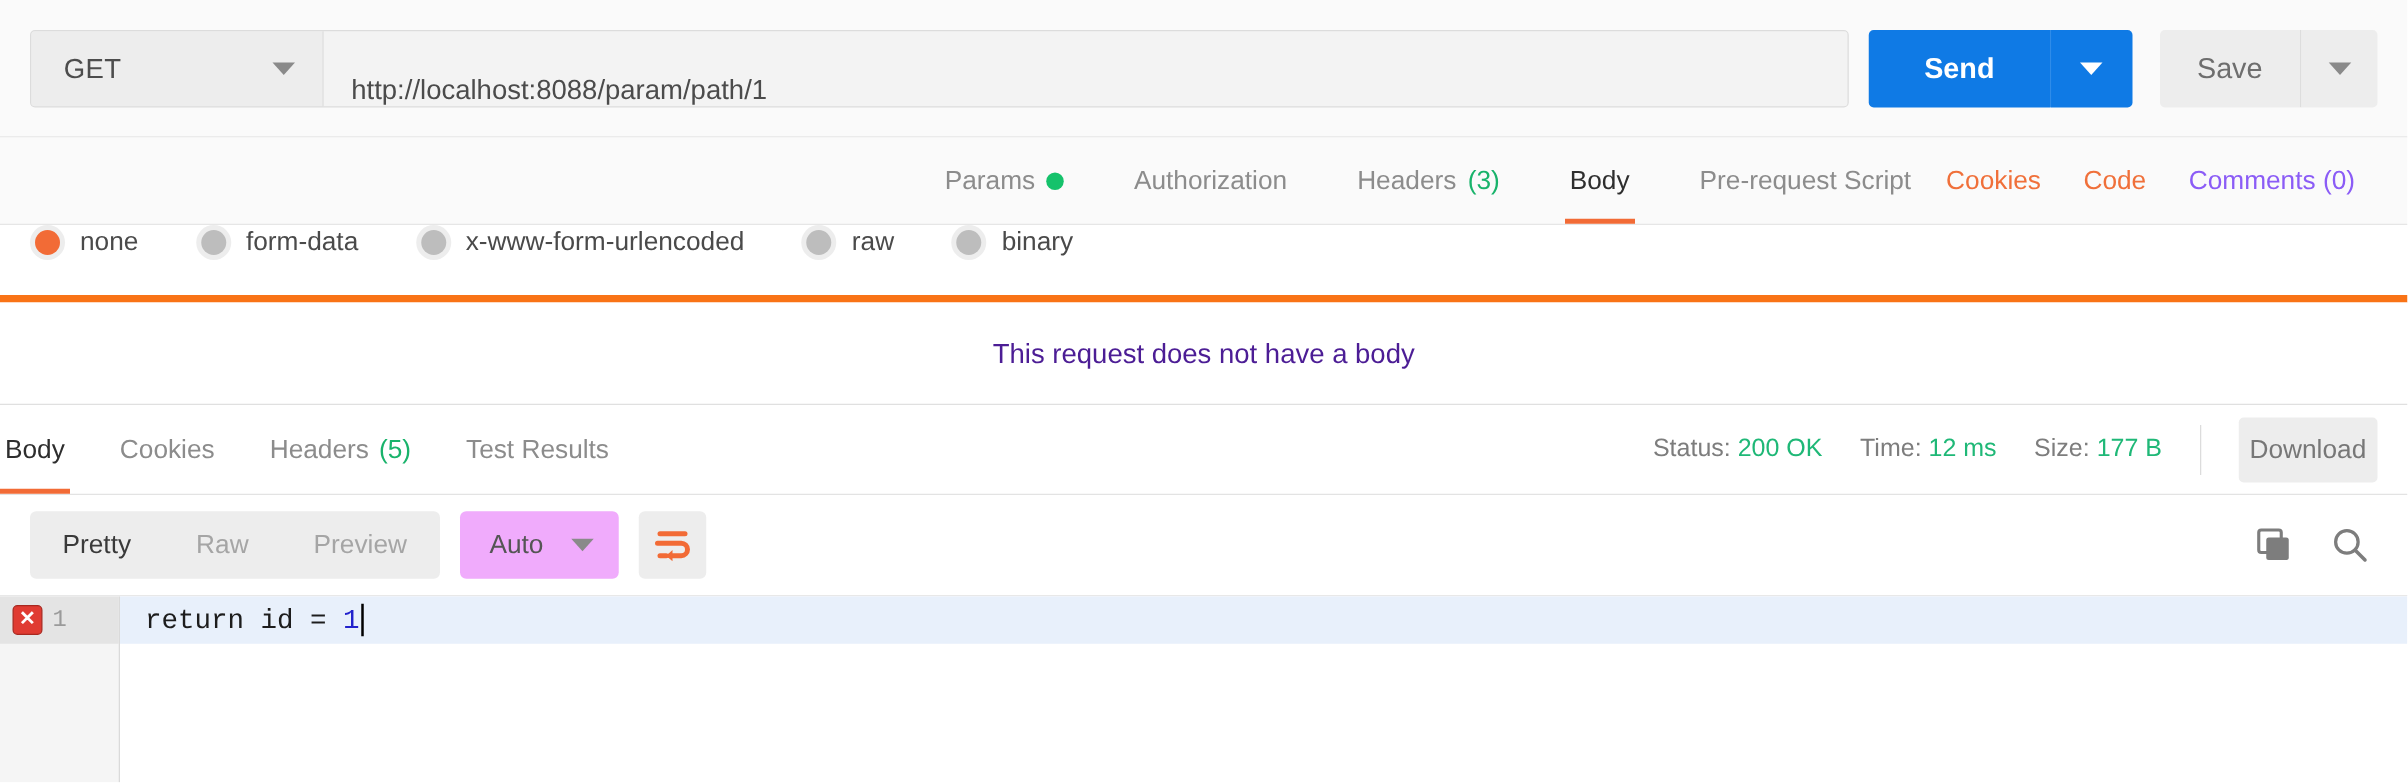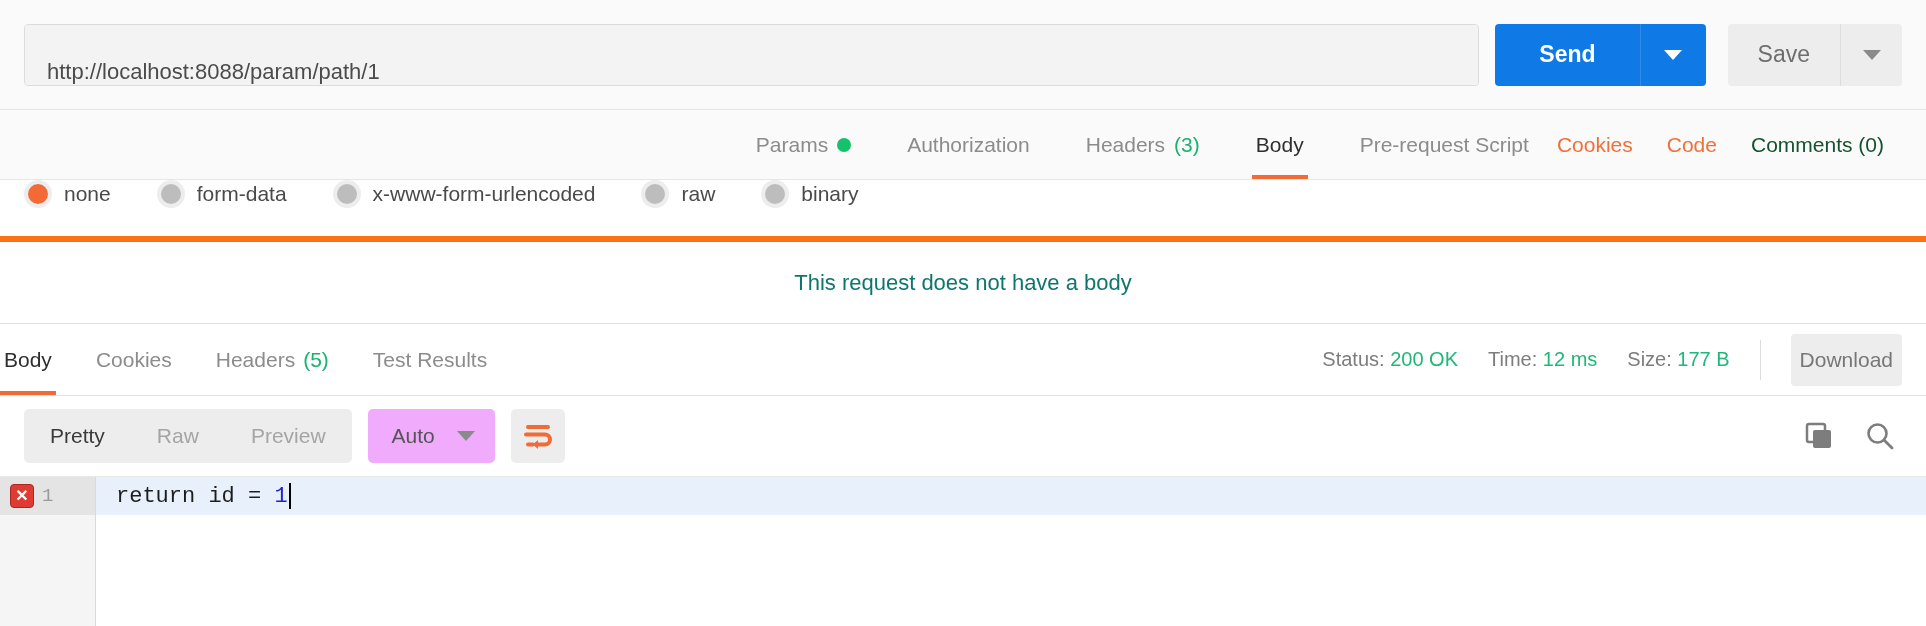--- a/index.html
+++ b/index.html
@@ -86,21 +86,21 @@
   }
   .tab.active { color:#2e2e2e; }
   .tab.active::after {
     content:""; position:absolute; left:24px; right:24px; bottom:0;
     height:4px; background:#f26b36;
   }
   .dot-green { width:14px; height:14px; border-radius:50%; background:#15c26b; display:inline-block; }
   .count-green { color:#19b36b; }
   .tabs-right { display:flex; align-items:center; gap: 34px; padding-right: 6px; }
   .link-orange { font-size:21px; color:#f0703a; cursor:pointer; }
-  .link-orange.faded { color:#14532d; }
+  .link-orange.faded { color:#8b5cf6; }
 
   
   .radio-row {
     height: 62px; min-height:62px; display:flex; align-items:flex-start;
     padding: 0 24px; background:#fff; border-bottom:6px solid #f97316;
   }
   .radio-item { display:flex; align-items:center; gap:12px; margin-right: 46px; cursor:pointer; }
   .radio-outer {
     width: 28px; height:28px; border-radius:50%; background:#ededed;
     display:flex; align-items:center; justify-content:center;
@@ -108,21 +108,21 @@
   .radio-inner { width: 20px; height:20px; border-radius:50%; background:#bdbdbd; }
   .radio-item.selected .radio-inner { background:#f26b36; }
   .radio-label { font-size:21px; color:#4a4a4a; }
 
   
   .empty-body {
     height: 82px; min-height:82px; display:flex;
     align-items:center; justify-content:center;
     background:#fff; border-bottom:1px solid #e0e0e0;
   }
-  .empty-body-text { font-size:22px; color:#0f766e; }
+  .empty-body-text { font-size:22px; color:#4c1d95; }
 
   
   .res-tabs {
     height: 72px; min-height:72px; background:#fff;
     display:flex; align-items:stretch; justify-content:space-between;
     border-bottom:1px solid #e3e3e3; padding: 0 24px 0 0;
   }
   .res-tabs-left { display:flex; align-items:stretch; }
   .res-tab {
     display:flex; align-items:center; gap:8px;
@@ -200,20 +200,24 @@
     margin-left:1px; vertical-align:middle;
   }
 </style>
 </head>
 <body>
 
 <div class="app">
 
   <div class="urlbar">
     <div class="method-url">
+      <div class="method-box">
+        <span class="method-label">GET</span>
+        <span class="caret"></span>
+      </div>
       <div class="url-box">
         <span class="url-text">http://localhost:8088/param/path/1</span>
       </div>
     </div>
 
     <div class="send-wrap">
       <div class="send-btn">Send</div>
       <div class="send-caret-btn">
         <span class="caret white"></span>
       </div>

